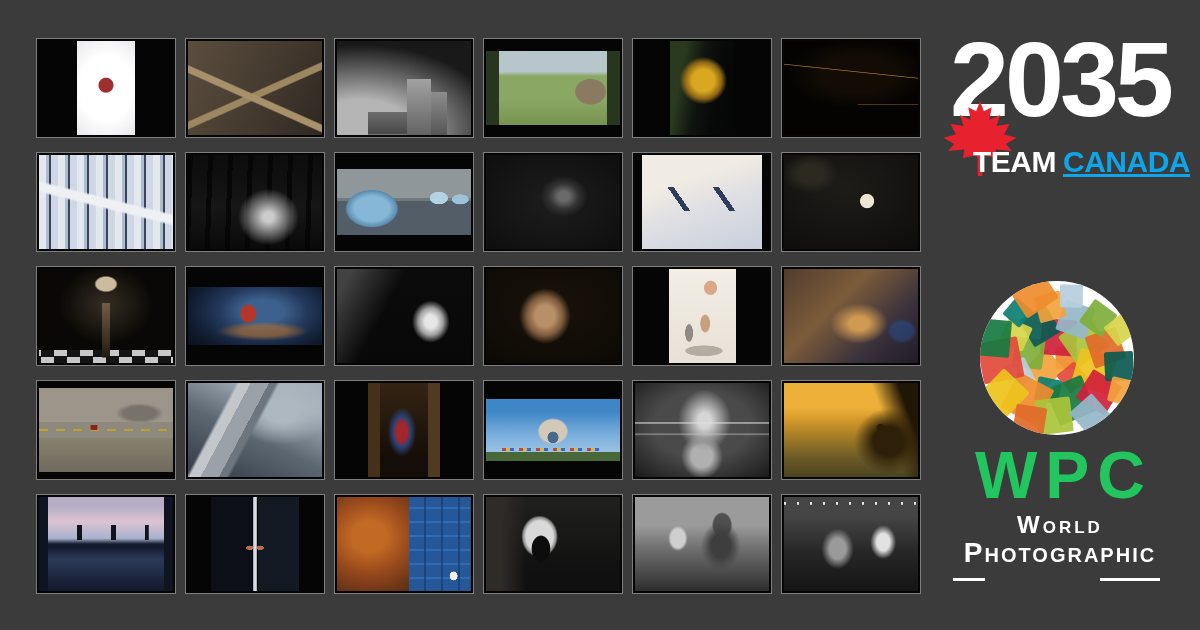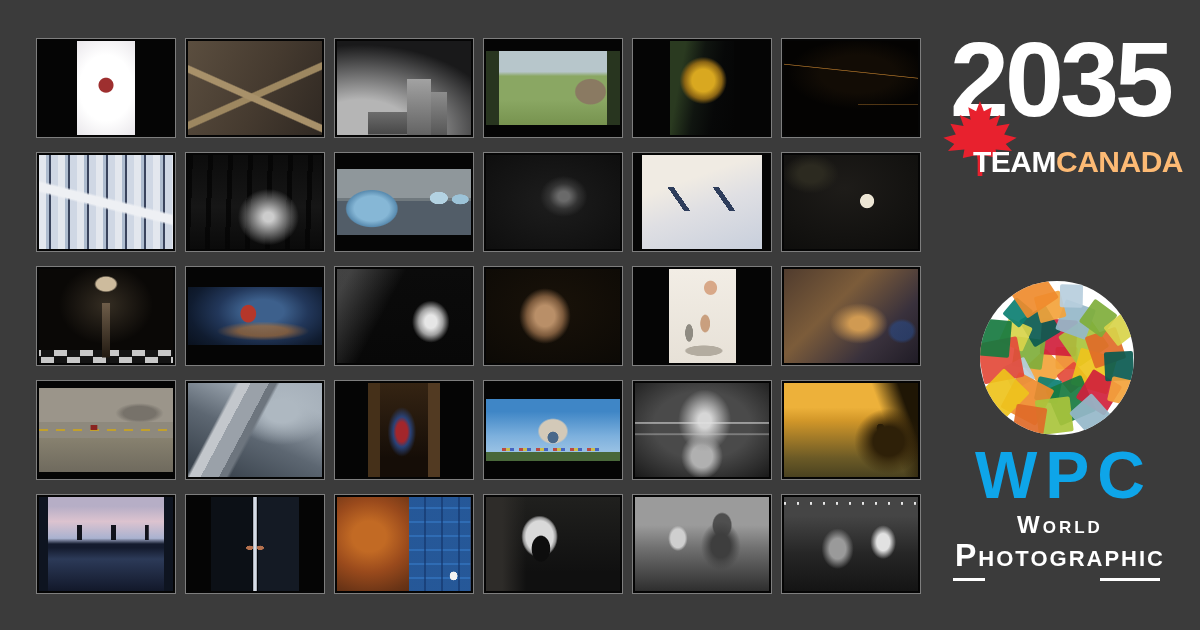--- a/index.html
+++ b/index.html
@@ -26,33 +26,33 @@
     left:940px;top:26px;width:240px;text-align:center;
     color:#ffffff;font-size:106px;font-weight:700;line-height:1;
     letter-spacing:-4px;
   }
   #leaf{left:941px;top:99px;width:78px;height:79px;}
   #teamline{
     left:973px;top:147px;font-size:30px;font-weight:700;
     letter-spacing:-0.5px;white-space:nowrap;line-height:1;
   }
   #teamline .t-white{color:#ffffff;}
-  #teamline .t-red{color:#fdba74;margin-left:0;}
+  #teamline .t-red{color:#0ea5e9;margin-left:7px;text-decoration:underline;}
   #globe{left:977px;top:278px;width:160px;height:160px;}
   #wpc{
-    left:940px;top:442px;width:240px;text-align:center;color:#0ea5e9;
+    left:940px;top:442px;width:240px;text-align:center;color:#22c55e;
     font-size:66px;font-weight:700;letter-spacing:8px;line-height:1;
     text-indent:8px;
   }
   .wordmark{
     color:#ffffff;font-weight:700;font-variant:small-caps;
     text-align:center;line-height:1;white-space:nowrap;
   }
   #wm1{left:940px;top:513px;width:240px;font-size:24px;letter-spacing:3px;}
-  #wm2{left:930px;top:539px;width:260px;font-size:32px;letter-spacing:2px;text-align:center;}
+  #wm2{left:930px;top:539px;width:260px;font-size:28px;letter-spacing:2px;text-align:center;}
   #wm3{left:940px;top:565px;width:216px;font-size:28px;letter-spacing:3px;}
   .cup-rule{height:3px;background:#ffffff;top:578px;}
   #rule-l{left:953px;width:32px;}
   #rule-r{left:1100px;width:60px;}
 </style>
 </head>
 <body>
 
 <div id="canvas">
 

